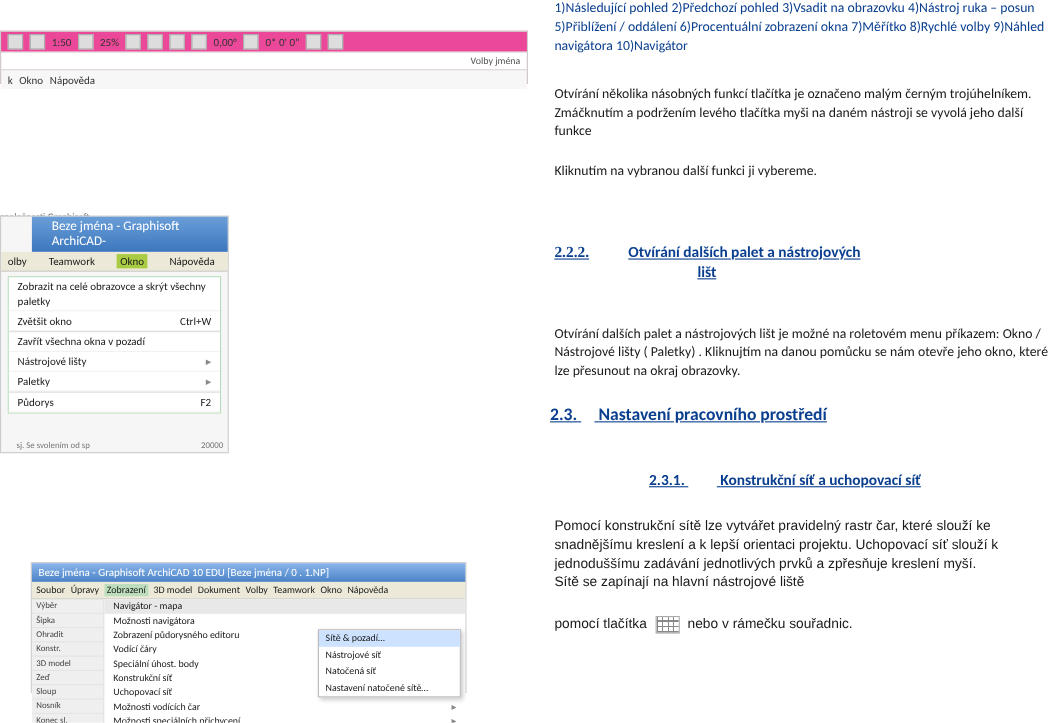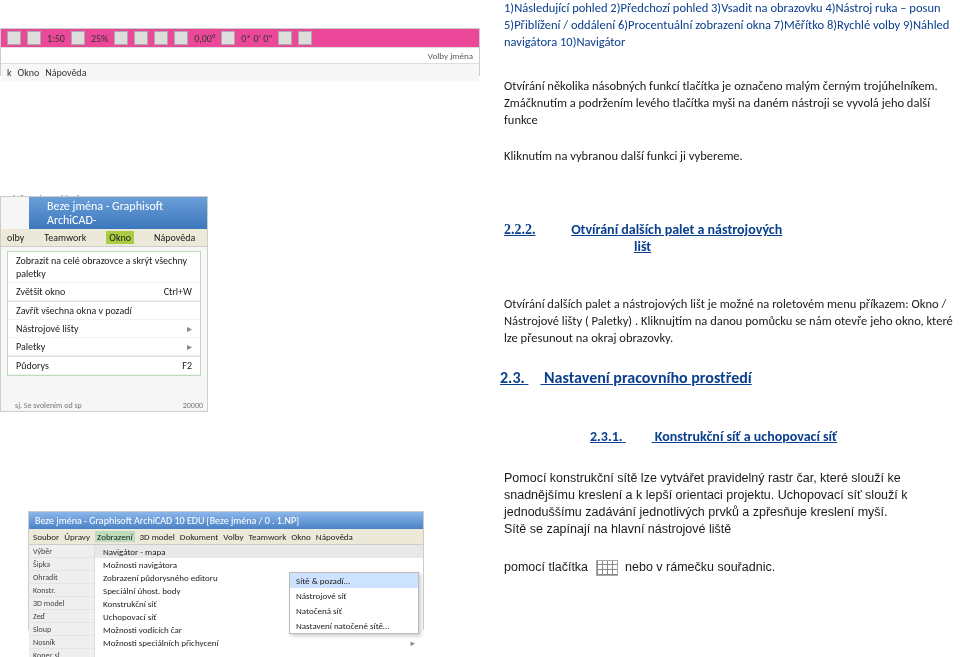--- a/index.html
+++ b/index.html
@@ -195,20 +195,23 @@
 
     </div>
     <div class="ctx">
       <div style="background:#e8e8e8;padding:1px 8px;">Navigátor - mapa</div>
       <div class="ctxrow">Možnosti navigátora</div>
       <div class="ctxrow">
           <span>Zobrazení půdorysného editoru</span>
           <span>Alt+F2</span>
         </div>
       <div class="ctxrow sub">
+          <span>Vodící čáry</span>
+        </div>
+      <div class="ctxrow sub">
           <span>Speciální úhost. body</span>
         </div>
       <div class="ctxrow">
           <span>Konstrukční síť</span>
           <span>F8</span>
         </div>
       <div class="ctxrow">
           <span>Uchopovací síť</span>
           <span>S</span>
         </div>

